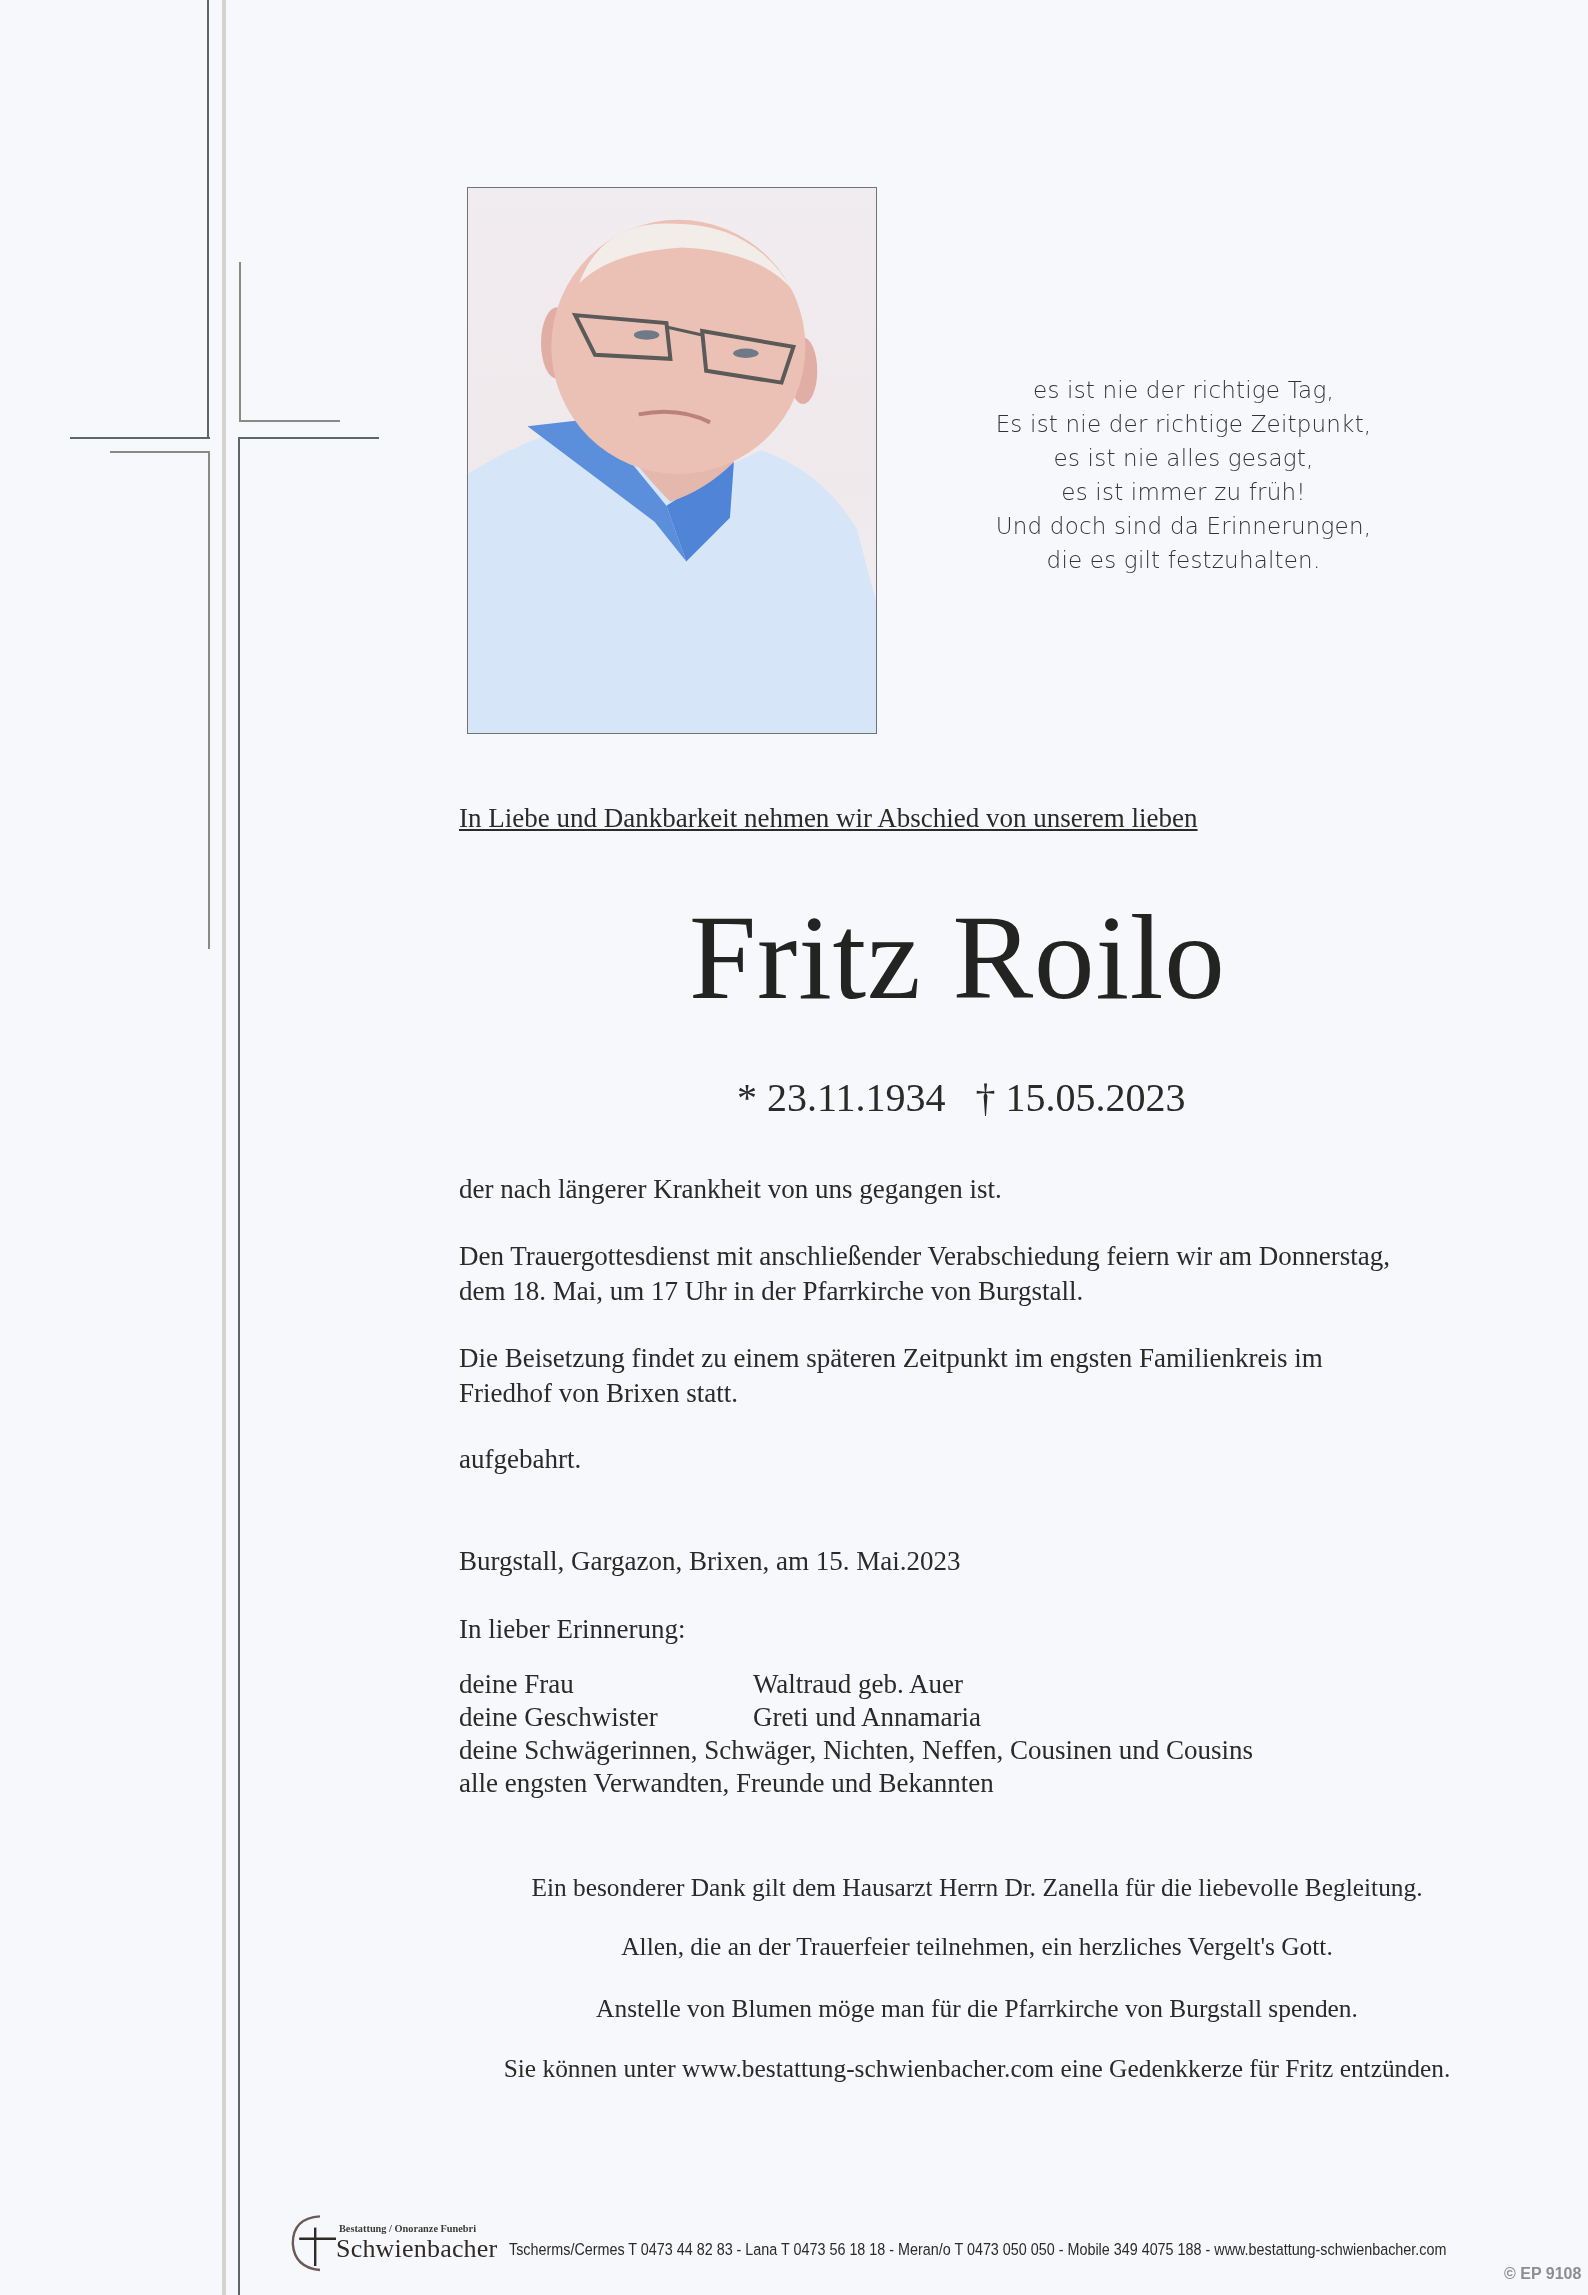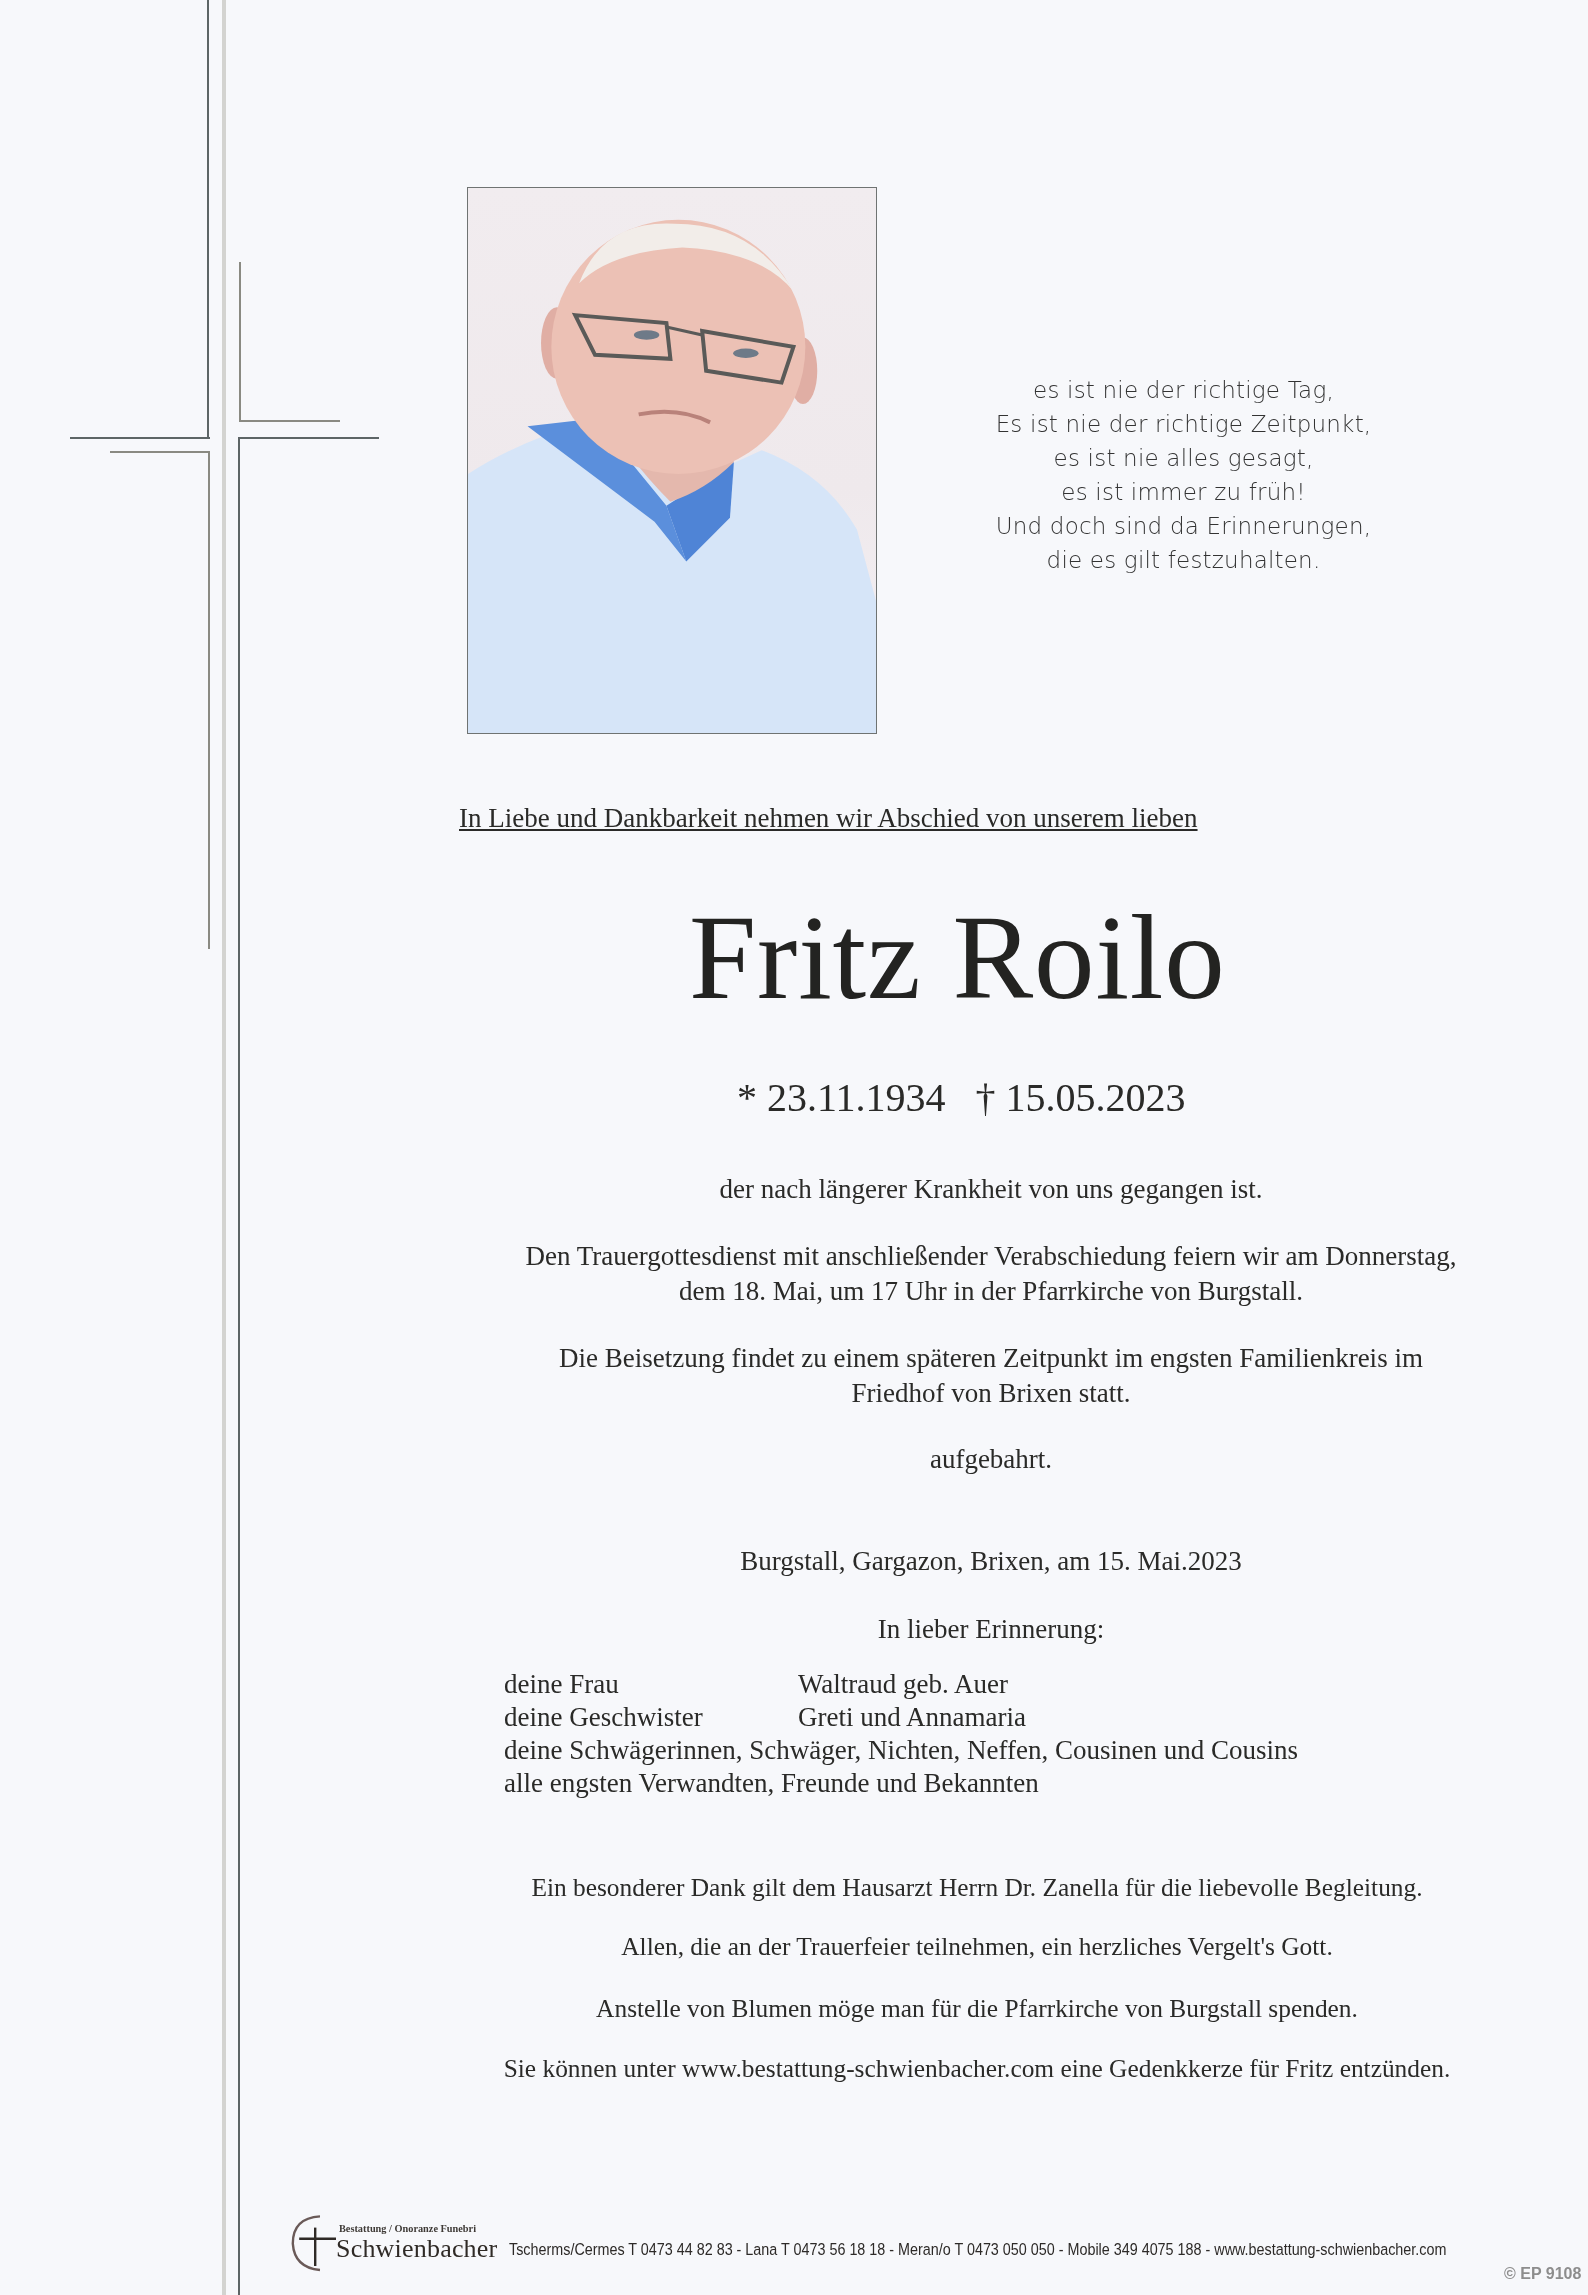--- a/index.html
+++ b/index.html
@@ -45,25 +45,25 @@
   .dates {
     position: absolute; left: 737px; top: 1072px;
     font-size: 40px; line-height: 51px; white-space: nowrap;
   }
   .dates .gap { display: inline-block; width: 30px; }
 
   .para {
     position: absolute; left: 459px; width: 1064px;
     font-size: 27px; line-height: 35px;
   }
-  .para div { white-space: nowrap; text-align: center; }
+  .para div { white-space: nowrap; }
 
   .family {
     position: absolute; left: 459px; top: 1668px;
-    font-size: 27px; line-height: 33px; margin-left: 45px;
+    font-size: 27px; line-height: 33px;
   }
   .family .row { white-space: nowrap; }
   .family .rel { display: inline-block; width: 294px; }
 
   .thanks {
     position: absolute; left: 445px; width: 1064px; text-align: center;
     font-size: 25.4px; line-height: 32px; white-space: nowrap;
   }
 
   

